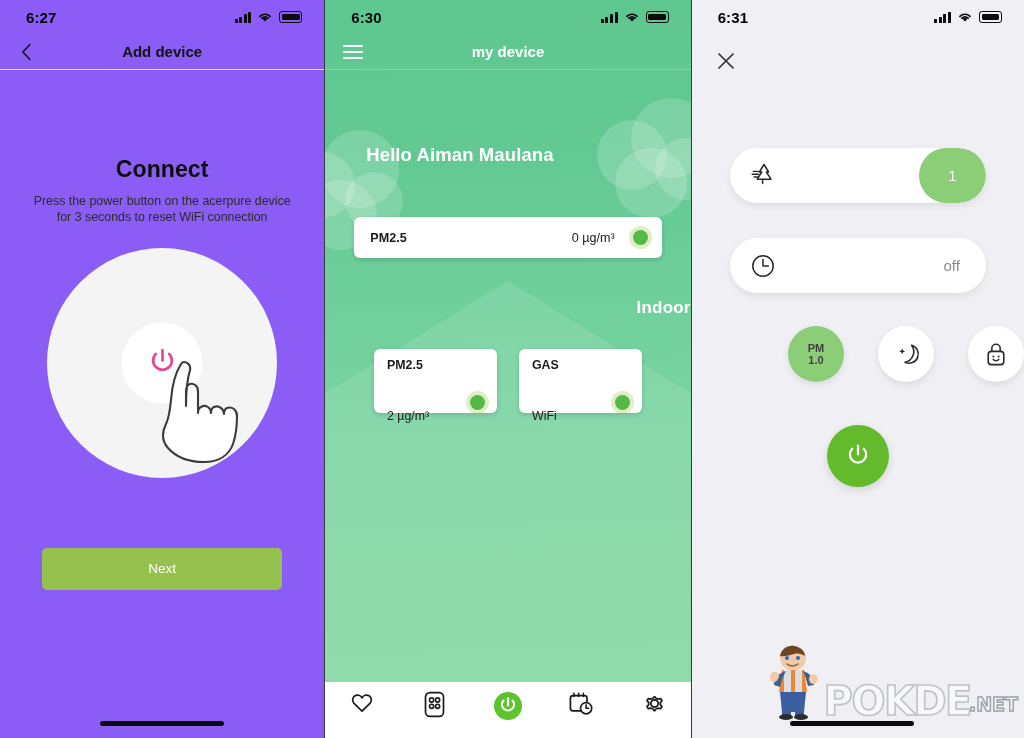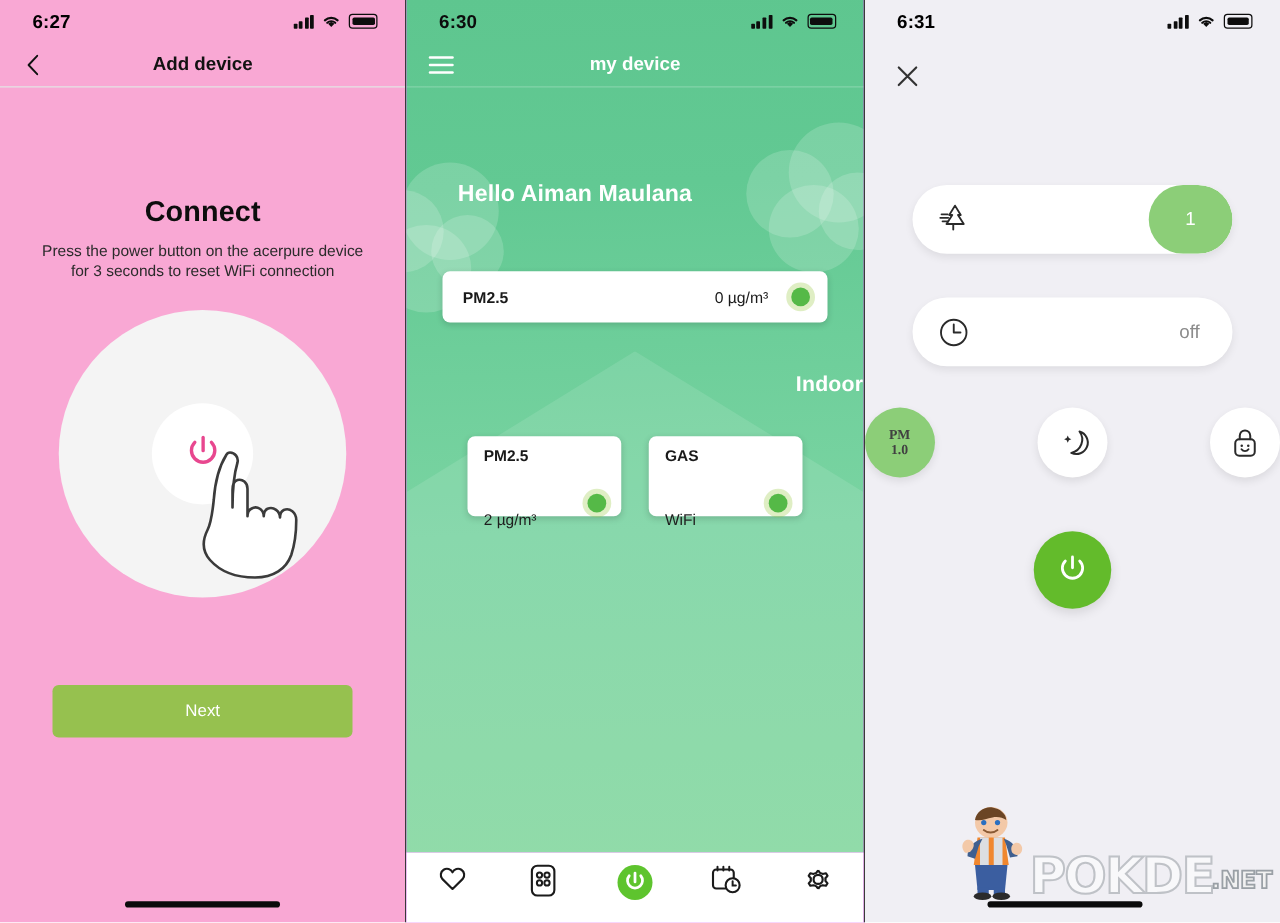--- a/index.html
+++ b/index.html
@@ -5,22 +5,22 @@
   * { margin:0; padding:0; box-sizing:border-box; }
   html,body {
     width:1024px; height:738px;
     font-family:"Liberation Sans", sans-serif;
     background:#ffffff; overflow:hidden;
   }
   .screens { display:flex; width:1024px; height:738px; }
 
   
   .panel { position:relative; height:738px; overflow:hidden; }
-  .p1 { width:364px; background:#f9a8d4; border-right:1px solid #3a3a3a; }
-  .p2 { width:410px; background:#d946ef; border-right:1px solid #3a3a3a; }
+  .p1 { width:364px; background:#8b5cf6; border-right:1px solid #3a3a3a; }
+  .p2 { width:410px; background:#0f766e; border-right:1px solid #3a3a3a; }
   .p3 { width:372px; background:#f0eff4; }
 
   
   .statusbar {
     height:34px; display:flex; align-items:center;
     justify-content:space-between; padding:0 22px 0 26px;
     position:relative; z-index:5;
   }
   .clock { font-size:15px; font-weight:700; letter-spacing:.1px; }
   .sysicons { display:flex; align-items:center; gap:6px; }
@@ -165,21 +165,21 @@
   .speedfill {
     position:absolute; right:0; top:0; bottom:0; width:67px;
     background:#8cce78; border-radius:28px 28px 28px 28px;
     display:flex; align-items:center; justify-content:center;
     color:#fff; font-size:15px; font-weight:400;
   }
   .pill .offtxt {
     margin-left:auto; margin-right:26px; font-size:15px; color:#8c8c8c;
   }
   .modes {
-    display:flex; justify-content:space-between; gap:34px; margin-top:33px;font-family:Liberation Serif, serif;
+    display:flex; justify-content:flex-end; gap:34px; margin-top:33px;
   }
   .mode {
     width:56px; height:56px; border-radius:50%; background:#fff;
     box-shadow:0 3px 7px rgba(0,0,0,.09);
     display:flex; align-items:center; justify-content:center; cursor:pointer;
   }
   .mode.on { background:#8cce78; }
   .mode .pmtxt {
     font-size:11px; font-weight:700; color:#414141; line-height:12px;
     text-align:center;

